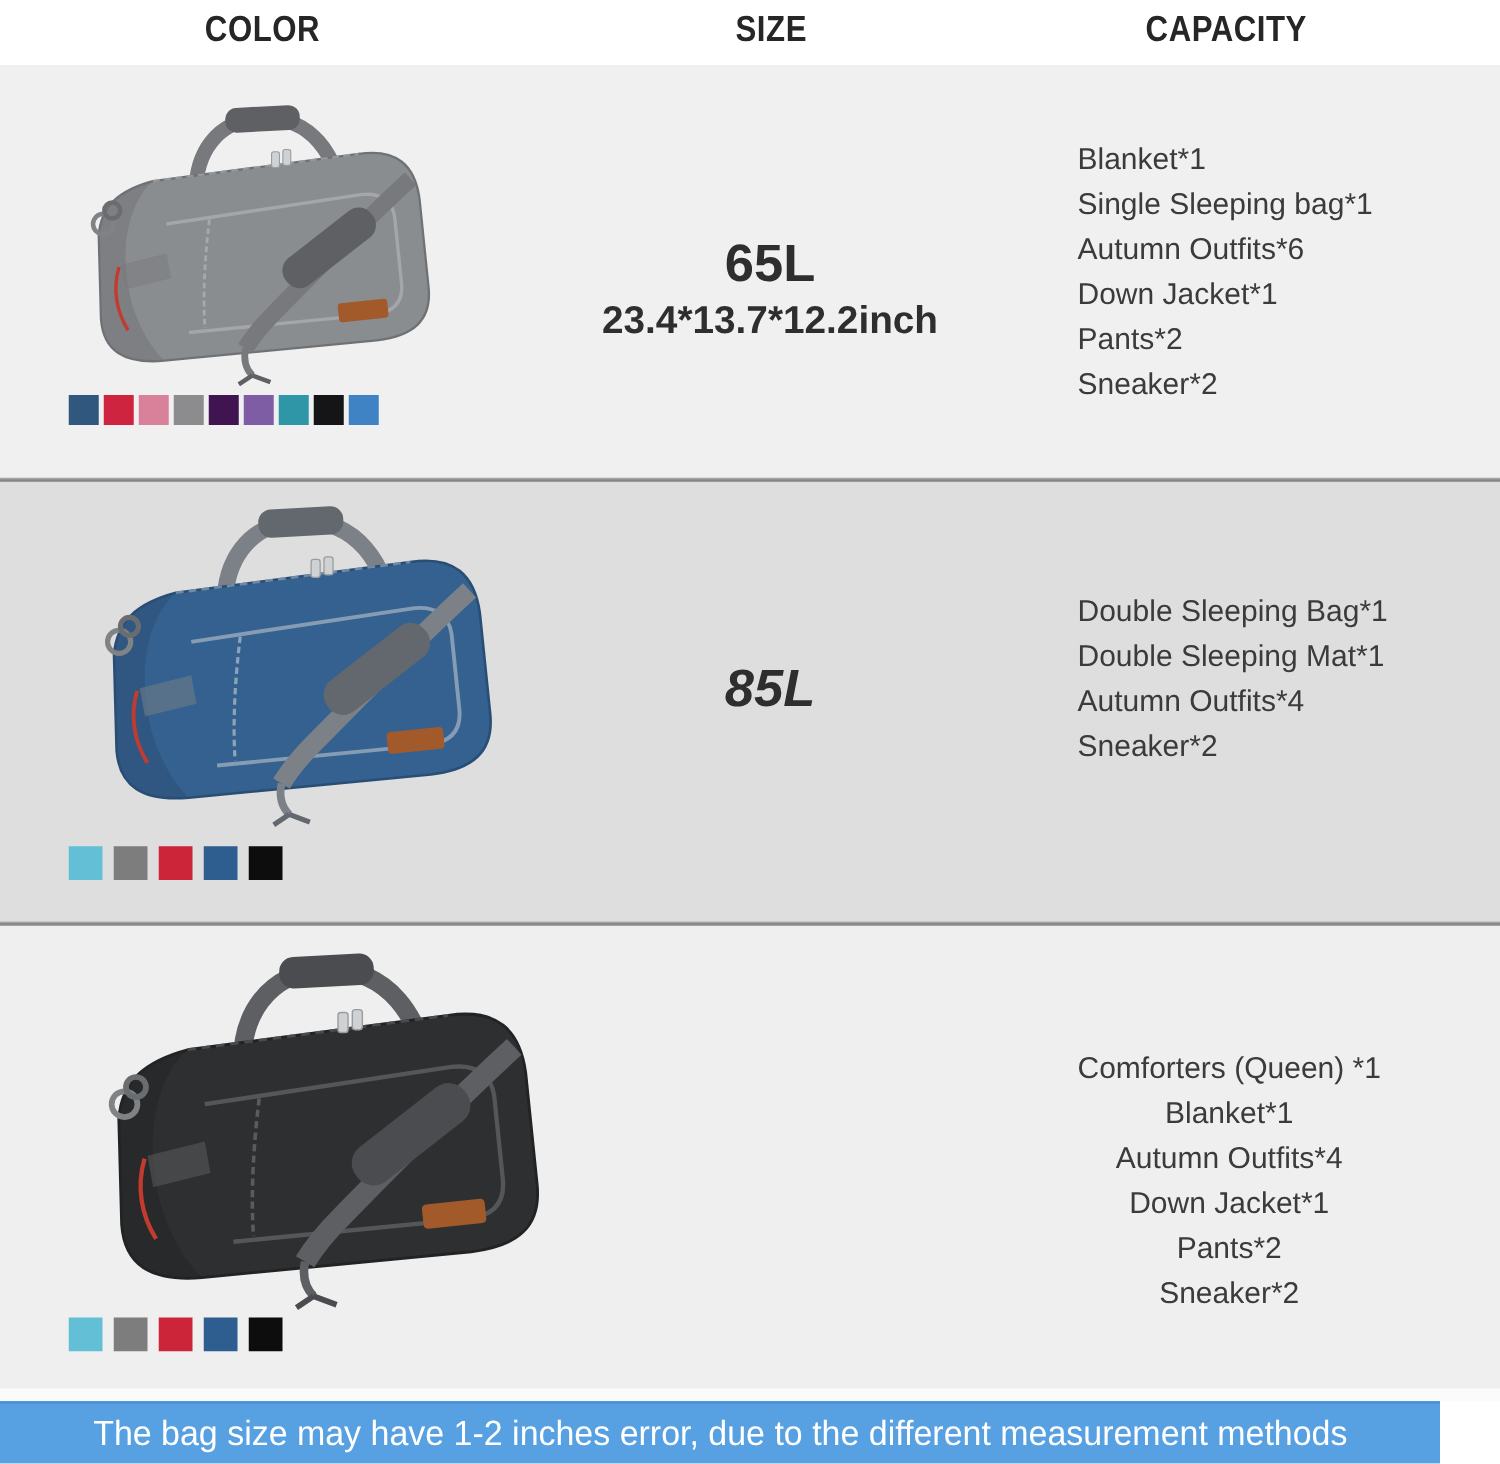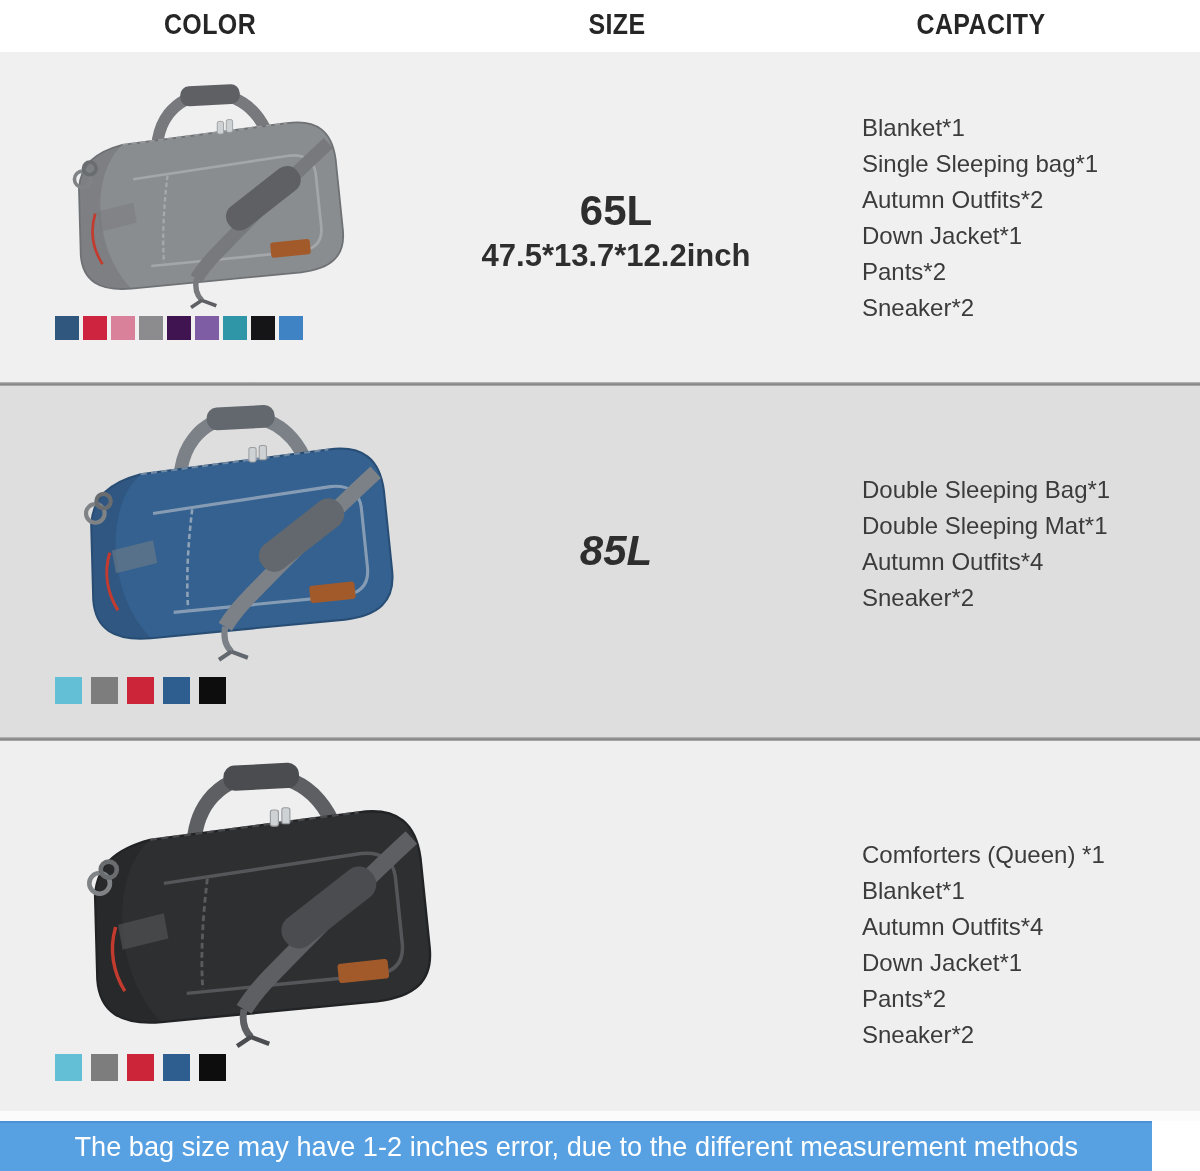--- a/index.html
+++ b/index.html
@@ -46,21 +46,21 @@
   .size-block .vol  { font-size:42px; }
   .size-block .dims { font-size:31px; }
   .row-1 .size-block { top:136px; }
   .row-2 .size-block { top:142px;font-style:italic; }
   .row-3 .size-block { top:172px; }
 
   
   .cap-list { position:absolute; left:862px; font-size:24px; color:#3b3b3b; line-height:36px; }
   .row-1 .cap-list { top:58px; }
   .row-2 .cap-list { top:86px; }
-  .row-3 .cap-list { top:96px; }
+  .row-3 .cap-list { top:96px;text-align:center; }
   .cap-line { white-space:nowrap; }
 
   
   .banner { position:absolute; top:1121px; left:0; width:1152px; height:50px;
             display:flex; align-items:center; justify-content:center;
             border-top:2px solid #4a91d6; }
   .banner span { color:#ffffff; font-size:28px; white-space:nowrap; transform:scaleX(.97); }
 </style>
 </head>
 <body>
@@ -95,26 +95,26 @@
         <circle cx="44" cy="112" r="9" fill="none" stroke="#808386" stroke-width="4"></circle>
         <circle cx="52" cy="100" r="7" fill="none" stroke="#6a6d70" stroke-width="4"></circle>
         <path d="M58,150 C52,170 56,190 66,206" fill="none" stroke="#c23b2e" stroke-width="3"></path>
         <path d="M60,148 L100,138 L104,160 L64,170 Z" fill="var(--trim)" opacity=".5"></path>
         <rect x="252" y="180" width="44" height="17" rx="3" transform="rotate(-6 274 188)" fill="var(--logo)"></rect>
       </svg>
     </div>
     <div class="swatches"><span class="swatch" style="background: rgb(48, 88, 126);"></span><span class="swatch" style="background: rgb(207, 36, 64);"></span><span class="swatch" style="background: rgb(217, 129, 154);"></span><span class="swatch" style="background: rgb(140, 140, 142);"></span><span class="swatch" style="background: rgb(63, 20, 80);"></span><span class="swatch" style="background: rgb(127, 93, 165);"></span><span class="swatch" style="background: rgb(47, 150, 168);"></span><span class="swatch" style="background: rgb(21, 21, 23);"></span><span class="swatch" style="background: rgb(63, 131, 196);"></span></div>
     <div class="size-block">
       <div class="vol">65L</div>
-      <div class="dims">47.5*13.7*12.2inch</div>
+      <div class="dims">23.4*13.7*12.2inch</div>
     </div>
     <div class="cap-list">
       <div class="cap-line">Blanket*1</div>
       <div class="cap-line">Single Sleeping bag*1</div>
-      <div class="cap-line">Autumn Outfits*2</div>
+      <div class="cap-line">Autumn Outfits*6</div>
       <div class="cap-line">Down Jacket*1</div>
       <div class="cap-line">Pants*2</div>
       <div class="cap-line">Sneaker*2</div>
     </div>
   </div>
 
   <div class="divider div-1"></div>
 
   <div class="row row-2">
     <div class="bagbox" style="--body: #34618f; --body-dark: #294e75; --trim: #7b8187; --trim-dark: #62686e; --line: #8fa3b8; --logo: #a35a2a;">

